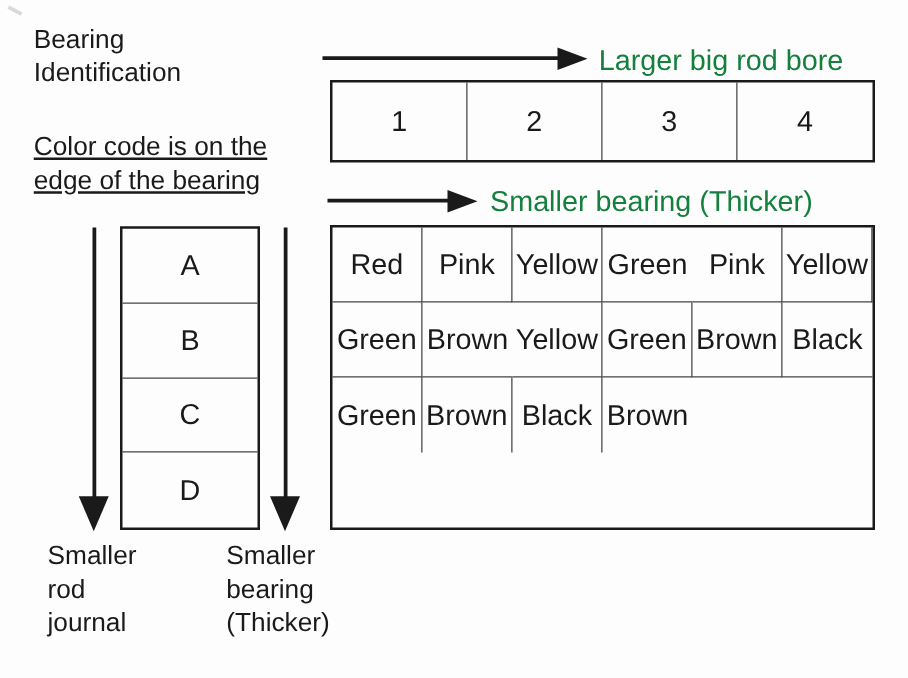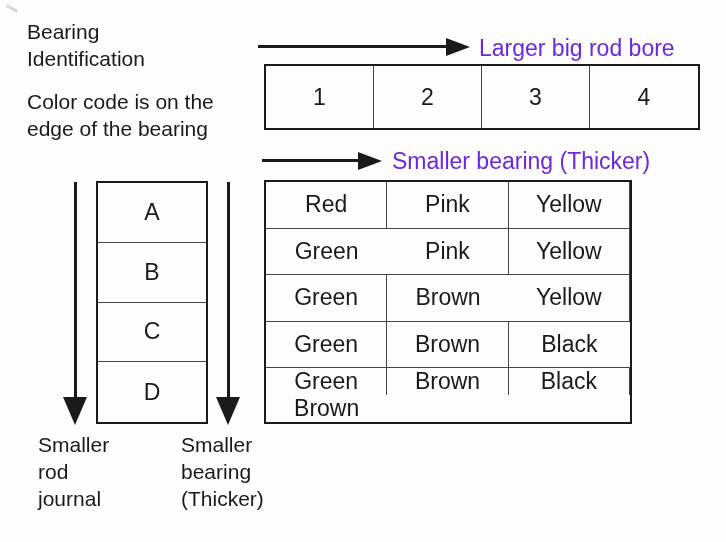--- a/index.html
+++ b/index.html
@@ -18,21 +18,21 @@
     font-size: 21px;
     line-height: 27px;
     white-space: pre-line;
     color: #1a1a1a;
   }
   .arrow-label {
     position: absolute;
     font-size: 23px;
     line-height: 26px;
     white-space: pre-line;
-    color: #6d28d9;
+    color: #15803d;
   }
 
   
   .h-line { position: absolute; height: 3px; background: #1a1a1a; }
   .h-head {
     position: absolute; width: 0; height: 0;
     border-top: 9px solid transparent;
     border-bottom: 9px solid transparent;
     border-left: 24px solid #1a1a1a;
   }
@@ -59,22 +59,22 @@
     font-size: 23px;
     color: #1a1a1a;
     border-right: 1px solid #444;
     border-bottom: 1px solid #444;
   }
   #bore-row { left: 264px; top: 64px; width: 436px; height: 66px;
               grid-template-columns: repeat(4, 1fr); }
   #bore-row .cell { border-bottom: none; }
   #bore-row .cell:nth-child(4) { border-right: none; }
 
-  #color-grid { left: 264px; top: 180px; width: 368px; height: 244px;
-                grid-template-columns: repeat(3, 1fr);
+  #color-grid { left: 264px; top: 180px; width: 436px; height: 244px;
+                grid-template-columns: repeat(6, 1fr);
                 grid-template-rows: repeat(4, 1fr); }
   #color-grid .cell:nth-child(4n) { border-right: none; }
   #color-grid .cell:nth-child(n+13) { border-bottom: none; }
 
   #journal-col { left: 96px; top: 181px; width: 112px; height: 243px;
                  grid-template-rows: repeat(4, 1fr); }
   #journal-col .cell { border-right: none; }
   #journal-col .cell:nth-child(4) { border-bottom: none; }
 
   .artifact {
@@ -85,21 +85,21 @@
 </head>
 <body>
 
 <div id="canvas">
 
   <div class="artifact"></div>
 
   <div class="note" style="left:27px; top:18px;">Bearing
 Identification</div>
 
-  <div class="note" style="left:27px; top:88px;">Color code is on the
+  <div class="note" style="left:27px; top:104px;text-decoration:underline;">Color code is on the
 edge of the bearing</div>
 
   <div>
     <div class="h-line" style="left:258px; top:45px; width:190px;"></div>
     <div class="h-head" style="left:446px; top:38px;"></div>
   </div>
   <div class="arrow-label" style="left:479px; top:35px;">Larger big rod bore</div>
 
   <div id="bore-row" class="grid">
     <div class="cell">1</div>

